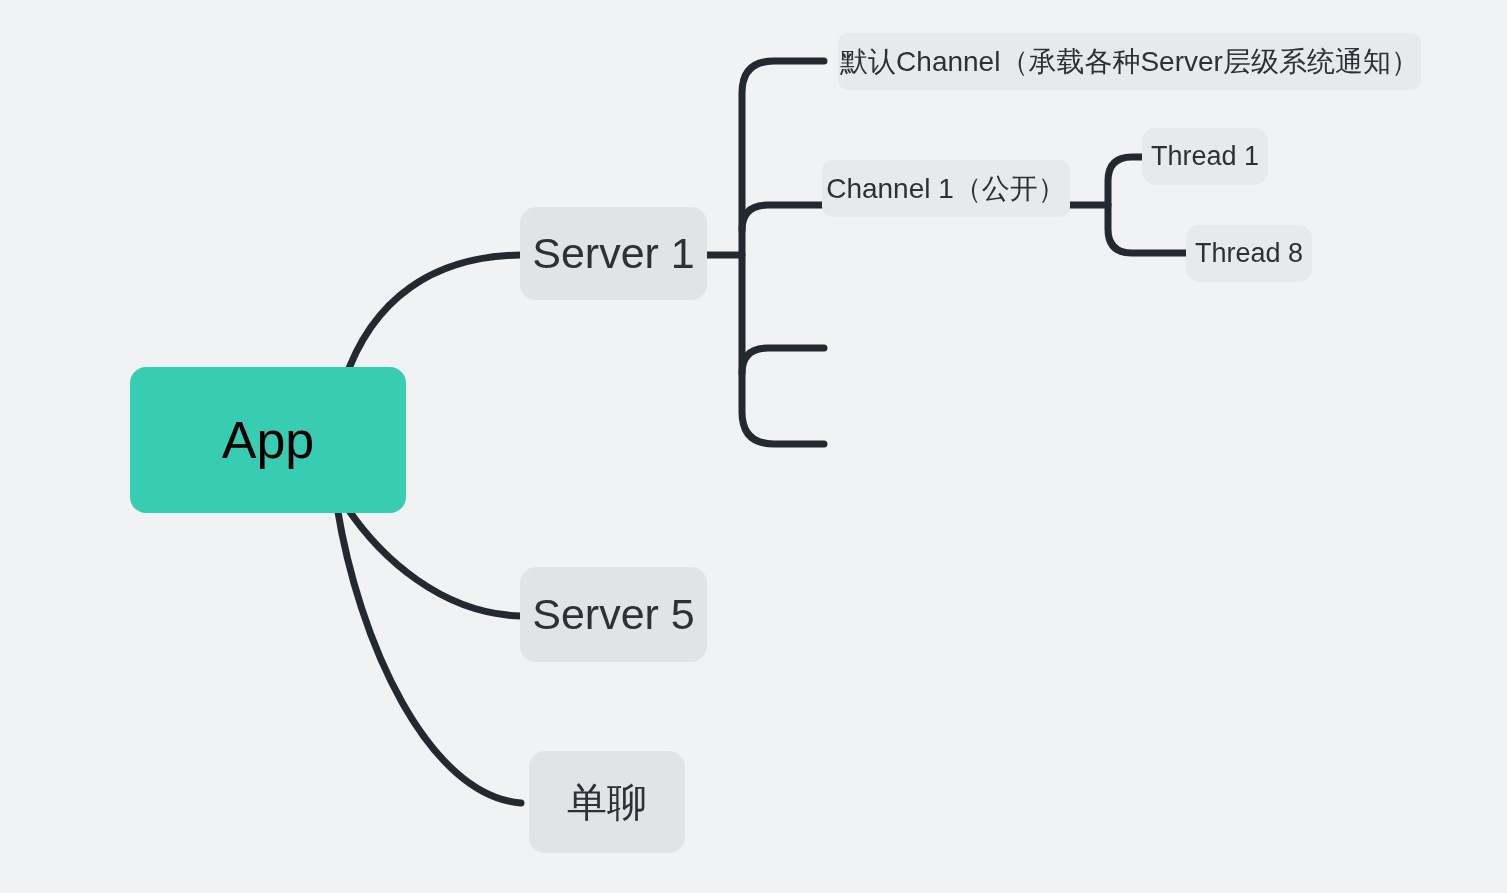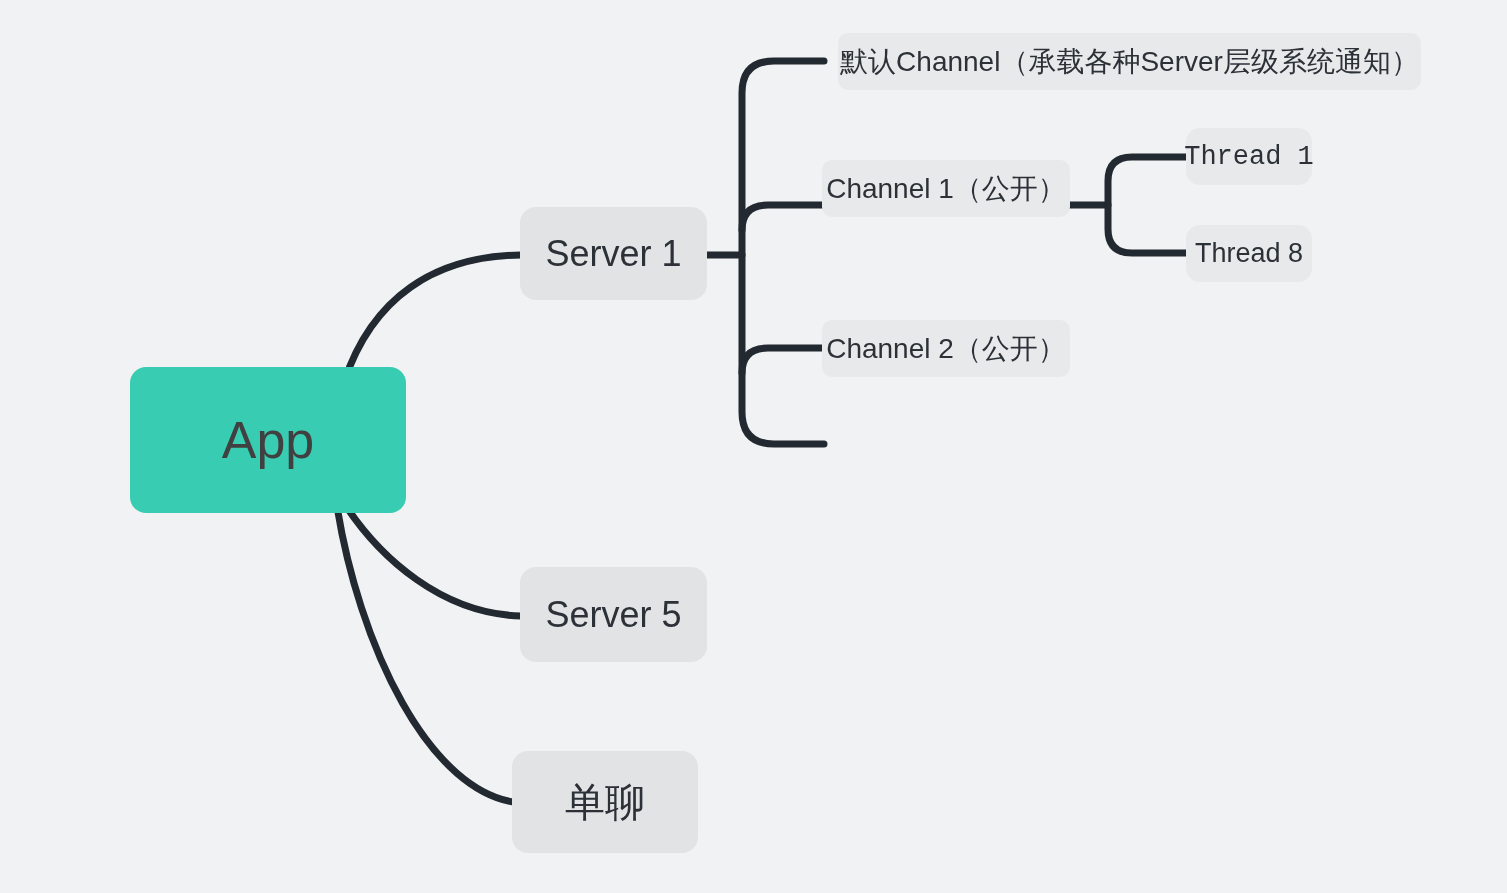--- a/index.html
+++ b/index.html
@@ -32,28 +32,28 @@
     display: flex;
     align-items: center;
     justify-content: center;
     box-sizing: border-box;
     color: #2b3137;
     white-space: nowrap;
     cursor: default;
   }
   .node-root {
     background: #38ccb2;
-    color: #404040;
+    color: #000000;
     border-radius: 16px;
     font-size: 52px;
   }
   .node-lvl1 {
     background: #e2e3e5;
     border-radius: 16px;
-    font-size: 36px;
+    font-size: 43px;
   }
   .node-lvl2 {
     background: #e8e9eb;
     border-radius: 10px;
     font-size: 28px;
   }
   .node-lvl3 {
     background: #e8e9eb;
     border-radius: 14px;
     font-size: 27px;
@@ -84,26 +84,25 @@
 
     <path d="M 1188,157 L 1132,157 Q 1108,157 1108,181 L 1108,229 Q 1108,253 1132,253 L 1188,253"></path>
   </svg>
 
   <div class="node node-root" style="left:130px; top:367px; width:276px; height:146px;">App</div>
 
   <div class="node node-lvl1" style="left:520px; top:207px; width:187px; height:93px;">Server 1</div>
 
   <div class="node node-lvl1" style="left:520px; top:567px; width:187px; height:95px;">Server 5</div>
 
-  <div class="node node-lvl1" style="left:512px; top:751px; width:186px; height:102px; font-size:40px;">单聊</div>
+  <div class="node node-lvl1" style="left:529px; top:751px; width:156px; height:102px; font-size:40px;">单聊</div>
 
   <div class="node node-lvl2" style="left:822px; top:33px; width:583px; height:57px;margin-left:16px;">默认Channel（承载各种Server层级系统通知）</div>
 
   <div class="node node-lvl2" style="left:822px; top:160px; width:248px; height:57px;">Channel 1（公开）</div>
 
-  <div class="node node-lvl2" style="left:822px; top:320px; width:248px; height:57px;">Channel 2（公开）</div>
 
 
-  <div class="node node-lvl3" style="left:1186px; top:128px; width:126px; height:57px;font-family:Liberation Mono, monospace;">Thread 1</div>
+  <div class="node node-lvl3" style="left:1142px; top:128px; width:126px; height:57px;">Thread 1</div>
 
   <div class="node node-lvl3" style="left:1186px; top:225px; width:126px; height:57px;">Thread 8</div>
 
 </div>
 
 </body></html>

